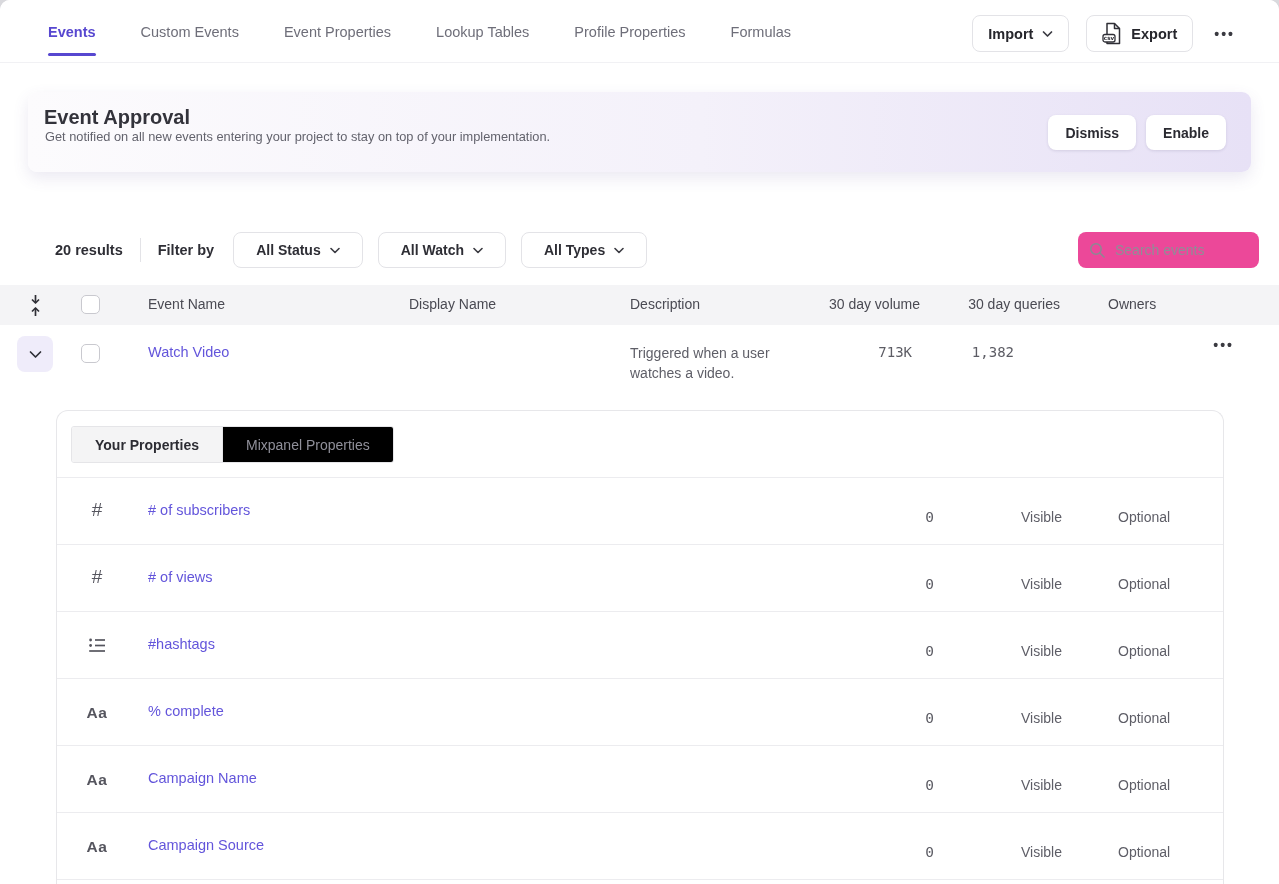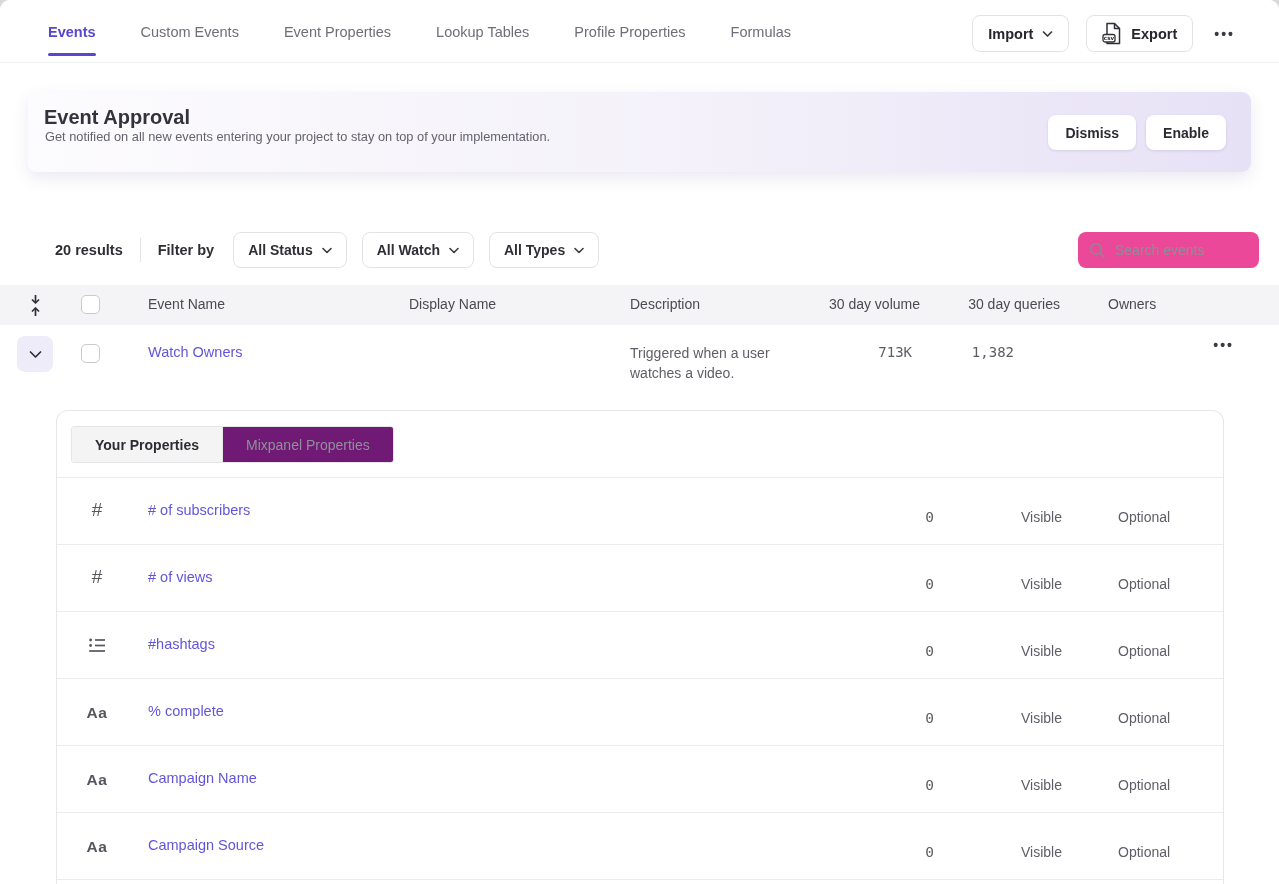--- a/index.html
+++ b/index.html
@@ -36,21 +36,21 @@
   .banner-actions { position:absolute; right:25px; top:23px; display:flex; gap:10px; }
   .banner-btn { height:35px; padding:0 17px; background:#fff; border:none; border-radius:8px;
             font-size:14px; font-weight:600; color:#2b2b32; box-shadow:0 1px 3px rgba(40,30,80,0.12);
             cursor:pointer; }
 
   
   .toolbar { position:absolute; left:55px; top:232px; height:36px; display:flex; align-items:center; }
   .results { font-size:14.5px; font-weight:600; color:#2e2e35; }
   .vdivider { width:1px; height:24px; background:#e3e3e7; margin:0 17px; }
   .filter-by { font-size:14.5px; font-weight:600; color:#2e2e35; margin-right:19px; }
-  .dropdown { display:flex; align-items:center; gap:9px; height:36px; padding:0 14px;
+  .dropdown { display:flex; align-items:center; gap:9px; height:36px; padding:0 22px;
               background:#fff; border:1px solid #e3e3e7; border-radius:8px;
               font-size:14px; font-weight:600; color:#2e2e35; margin-right:15px; cursor:pointer; }
   .search { position:absolute; right:20px; top:232px; width:181px; height:36px; background:#ec4899;
             border-radius:8px; display:flex; align-items:center; padding:0 11px; gap:9px; }
   .search input { border:none; background:transparent; outline:none; width:130px;
             font-size:14px; color:#3a3a41; font-family:inherit; }
   .search input::placeholder { color:#8e8e97; }
 
   
   .thead { position:absolute; left:0; right:0; top:285px; height:40px; background:#f4f4f6; }
@@ -72,21 +72,21 @@
   .erow-more { position:absolute; right:41px; top:12px; }
 
   
   .panel { position:absolute; left:56px; top:410px; width:1168px; height:475px; background:#fff;
            border:1px solid #e7e7ea; border-bottom:none; border-radius:12px 12px 0 0; }
   .ptabs-wrap { position:relative; height:67px; border-bottom:1px solid #ececef; }
   .ptabs { position:absolute; left:14px; top:15px; display:flex; border:1px solid #e5e5e8;
            border-radius:3px; overflow:hidden; height:37px; }
   .ptab { display:flex; align-items:center; padding:0 23px; font-size:14px; cursor:pointer; }
   .ptab.active { background:#f4f4f5; color:#2c2c33; font-weight:700; border-right:1px solid #e5e5e8; }
-  .ptab.inactive { background:#701a75; color:#90909a; font-weight:500; }
+  .ptab.inactive { background:#000000; color:#90909a; font-weight:500; }
   .prow { position:relative; height:67px; border-bottom:1px solid #ececef; }
   .p-icon { position:absolute; left:22px; top:0; width:36px; height:67px; display:flex;
             align-items:center; justify-content:center; color:#55555e; }
   .glyph-hash { font-size:19px; font-weight:500; margin-top:-2px; }
   .glyph-aa { font-size:15.5px; font-weight:600; letter-spacing:0.5px; }
   .p-name { position:absolute; left:91px; top:24px; font-size:14.5px; color:var(--link); cursor:pointer; }
   .p-count { position:absolute; left:800px; top:31px; width:77px; text-align:right;
              font-size:14.5px; color:#5c5c64; }
   .p-vis { position:absolute; left:964px; top:31px; font-size:14px; color:#5e5e67; }
   .p-req { position:absolute; left:1061px; top:31px; font-size:14px; color:#5e5e67; }
@@ -214,21 +214,21 @@
 
   <div class="erow">
     <div class="expander">
       <span>
         <svg width="13" height="9" viewBox="0 0 13 9">
             <polyline points="1.5,2 6.5,7 11.5,2" fill="none" stroke="#2f2f36" stroke-width="1.7" stroke-linecap="round" stroke-linejoin="round"></polyline>
           </svg>
       </span>
     </div>
     <div class="checkbox erow-check"></div>
-    <span class="erow-name">Watch Owners</span>
+    <span class="erow-name">Watch Video</span>
     <div class="erow-desc">Triggered when a user watches a video.</div>
     <div class="erow-vol num">713K</div>
     <div class="erow-q num">1,382</div>
     <button class="more-btn erow-more">
       <span>•••</span>
     </button>
   </div>
 
   <div class="panel">
     <div class="ptabs-wrap">

